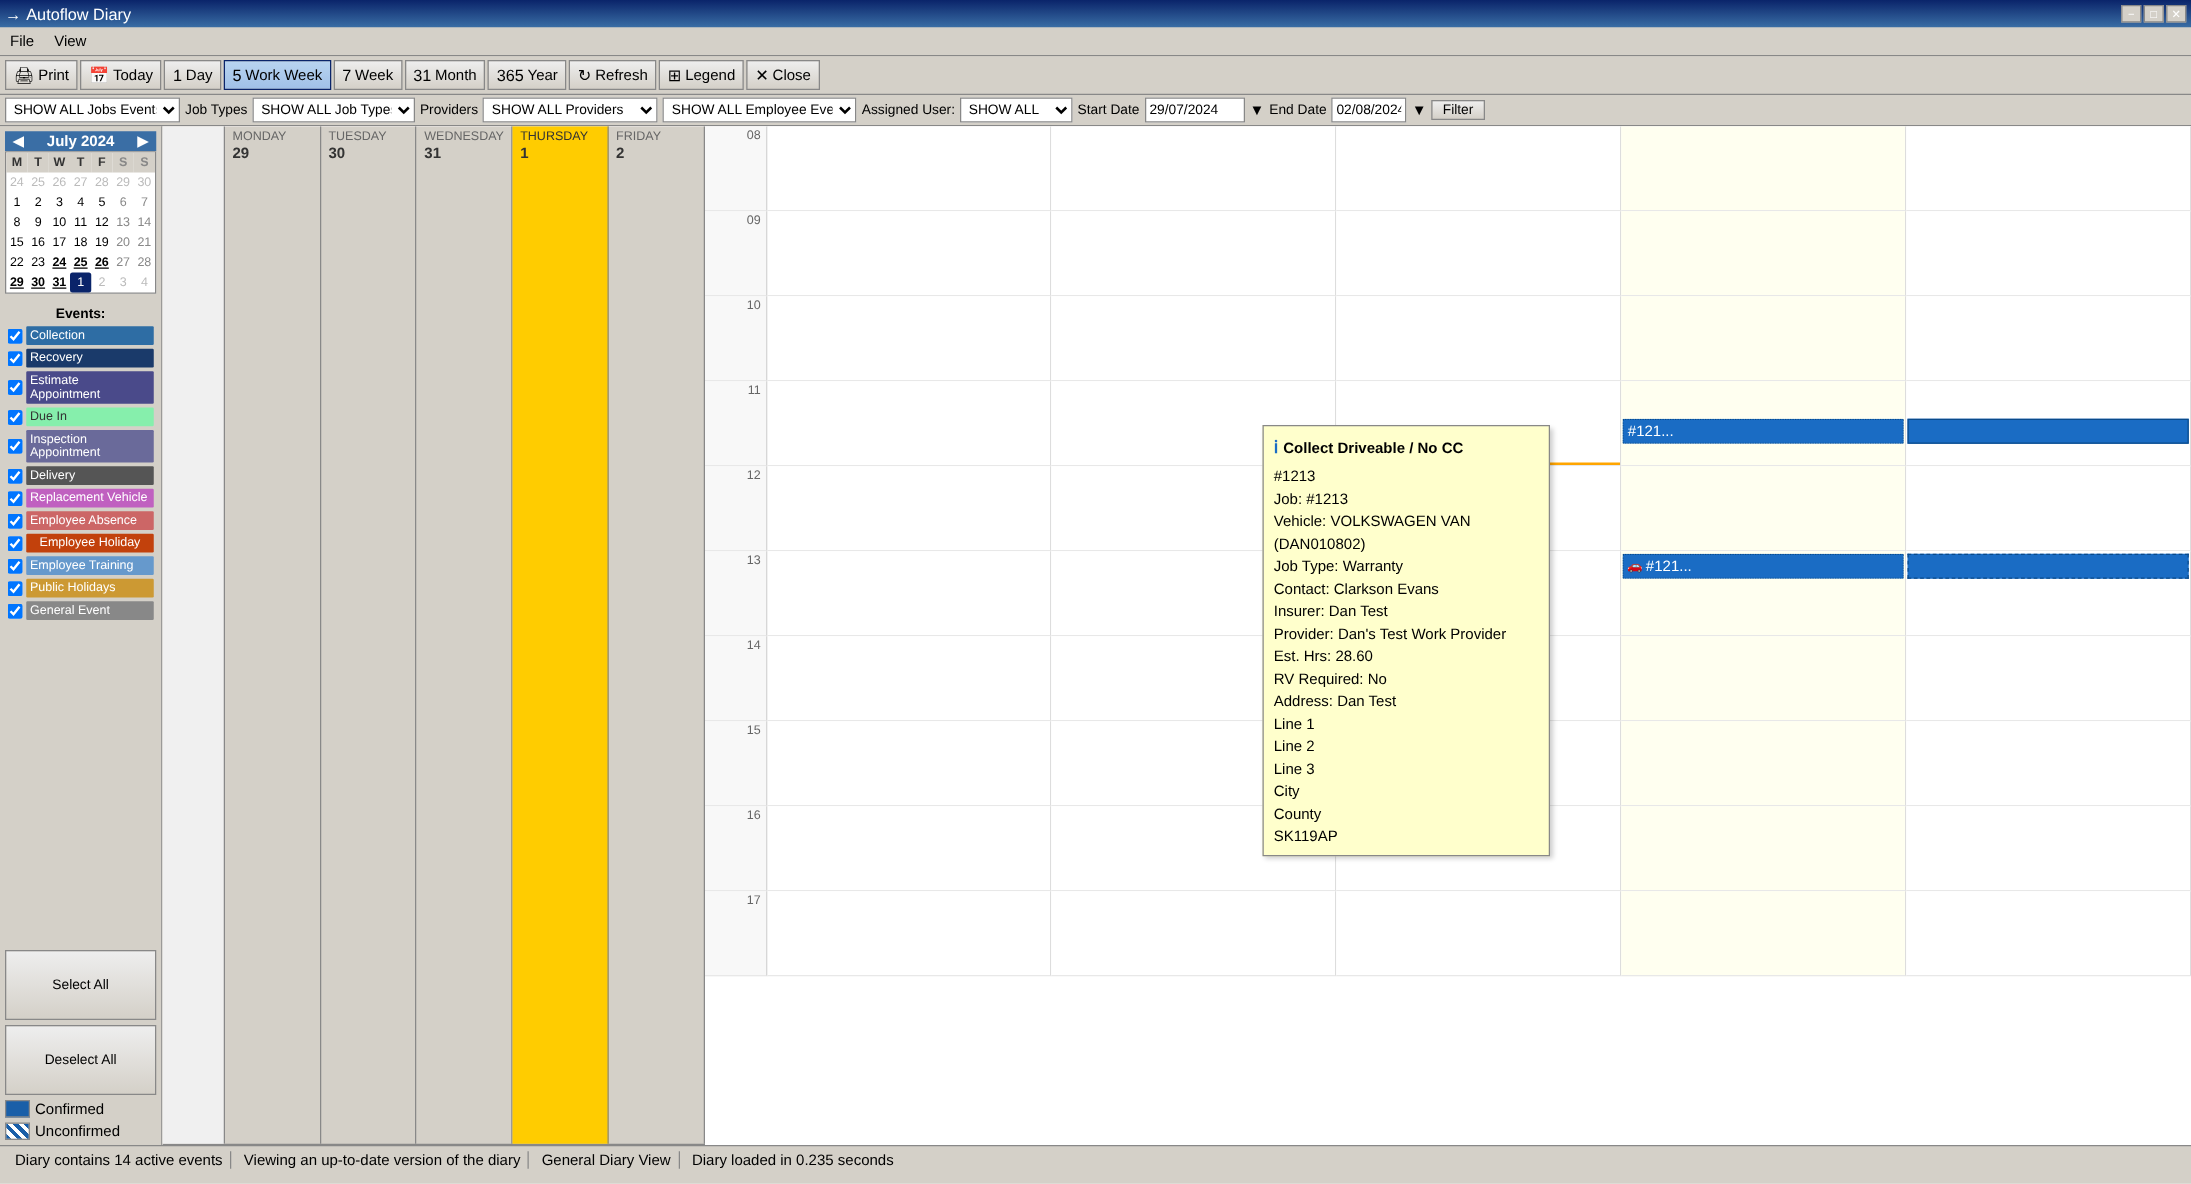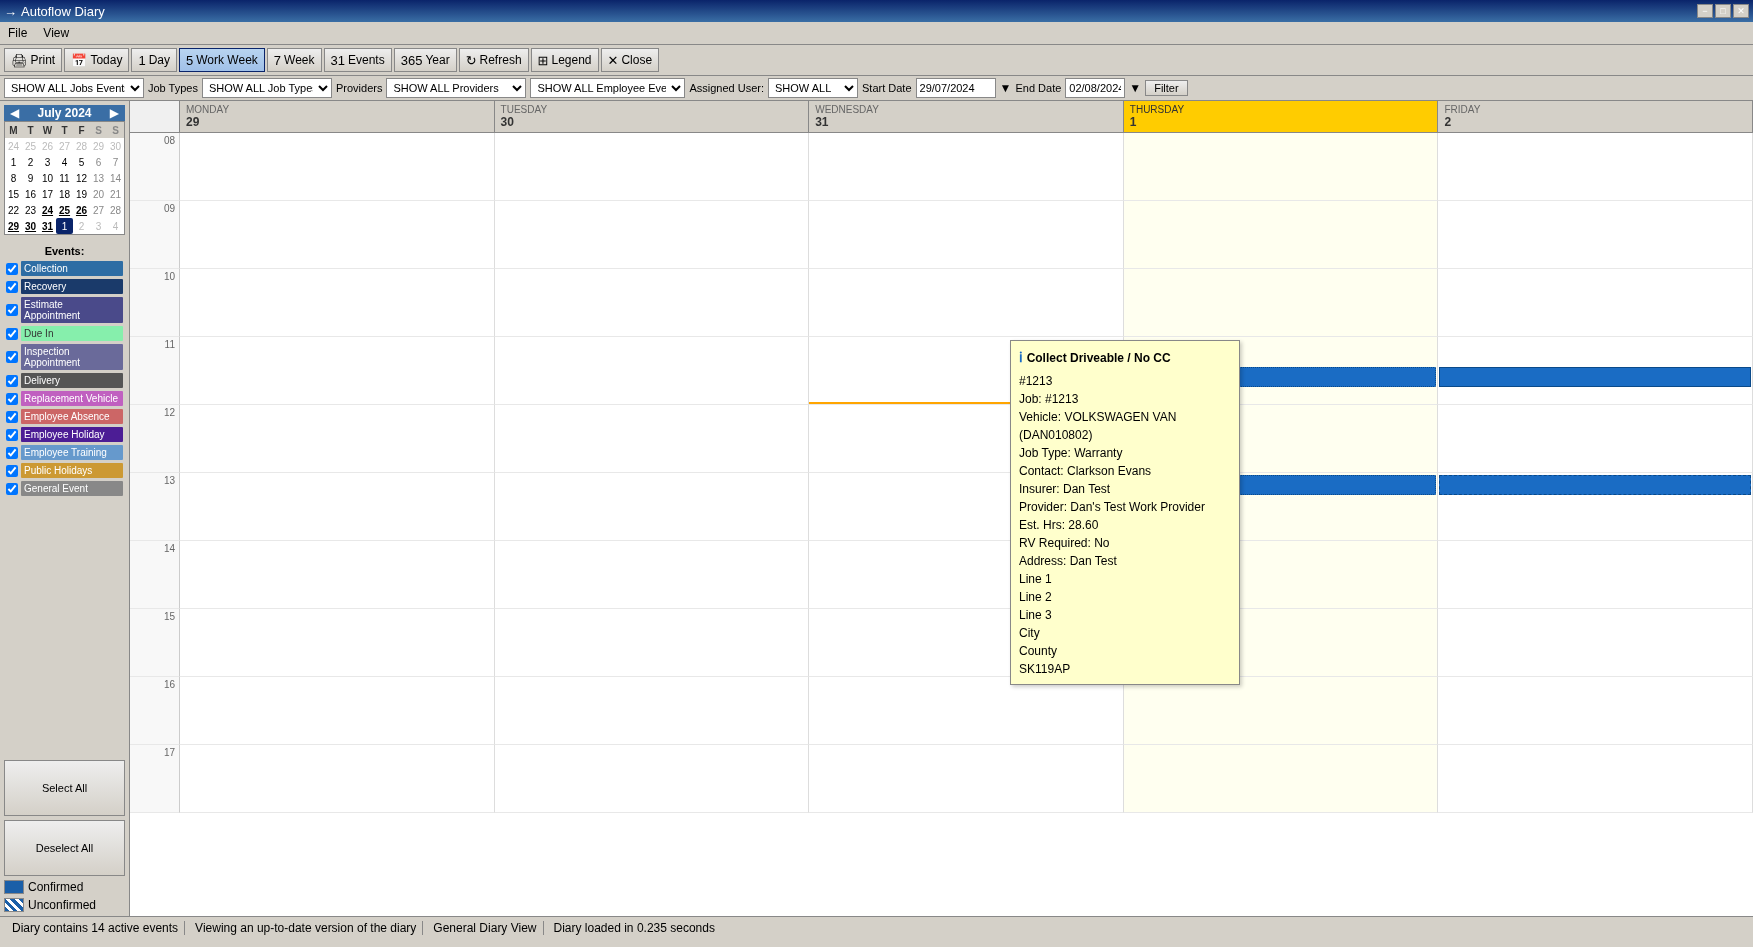--- a/index.html
+++ b/index.html
@@ -156,21 +156,21 @@
     .legend-color { width: 20px; height: 14px; border: 1px solid #888; }
     .legend-stripe {
       width: 20px; height: 14px; border: 1px solid #888;
       background: repeating-linear-gradient(45deg, #1a5fa8, #1a5fa8 3px, white 3px, white 6px);
     }
 
     
     #calendar {
       flex: 1;
       display: flex;
-      flex-direction: column;
+      flex-direction: row;
       overflow: hidden;
       background: white;
     }
     .cal-header-row {
       display: grid;
       grid-template-columns: 50px repeat(5, 1fr);
       background: #d4d0c8;
       border-bottom: 1px solid #888;
     }
     .cal-day-header {
@@ -298,21 +298,21 @@
   <div class="tb-btn active">
     <span class="tb-icon">5</span>
     <span>Work Week</span>
   </div>
   <div class="tb-btn">
     <span class="tb-icon">7</span>
     <span>Week</span>
   </div>
   <div class="tb-btn">
     <span class="tb-icon">31</span>
-    <span>Events</span>
+    <span>Month</span>
   </div>
   <div class="tb-btn">
     <span class="tb-icon">365</span>
     <span>Year</span>
   </div>
   <div class="tb-btn">
     <span class="tb-icon">↻</span>
     <span>Refresh</span>
   </div>
   <div class="tb-btn">
@@ -467,21 +467,21 @@
       <div class="event-item">
         <input type="checkbox" class="event-checkbox" checked="" style="">
         <div class="event-color" style="background:#c060c0;">Replacement Vehicle</div>
       </div>
       <div class="event-item">
         <input type="checkbox" class="event-checkbox" checked="" style="">
         <div class="event-color" style="background:#cc6666;">Employee Absence</div>
       </div>
       <div class="event-item">
         <input type="checkbox" class="event-checkbox" checked="" style="">
-        <div class="event-color" style="background:#4c1d95;">Employee Holiday</div>
+        <div class="event-color" style="background:#c2410c;text-align:center;">Employee Holiday</div>
       </div>
       <div class="event-item">
         <input type="checkbox" class="event-checkbox" checked="" style="">
         <div class="event-color" style="background:#6699cc;">Employee Training</div>
       </div>
       <div class="event-item">
         <input type="checkbox" class="event-checkbox" checked="" style="">
         <div class="event-color" style="background:#cc9933;">Public Holidays</div>
       </div>
       <div class="event-item">

